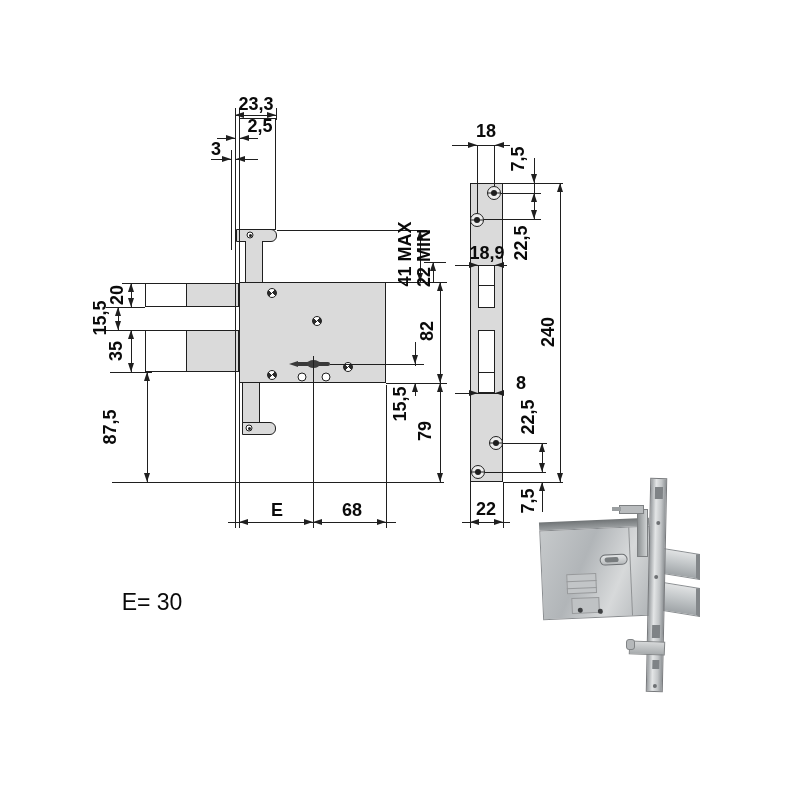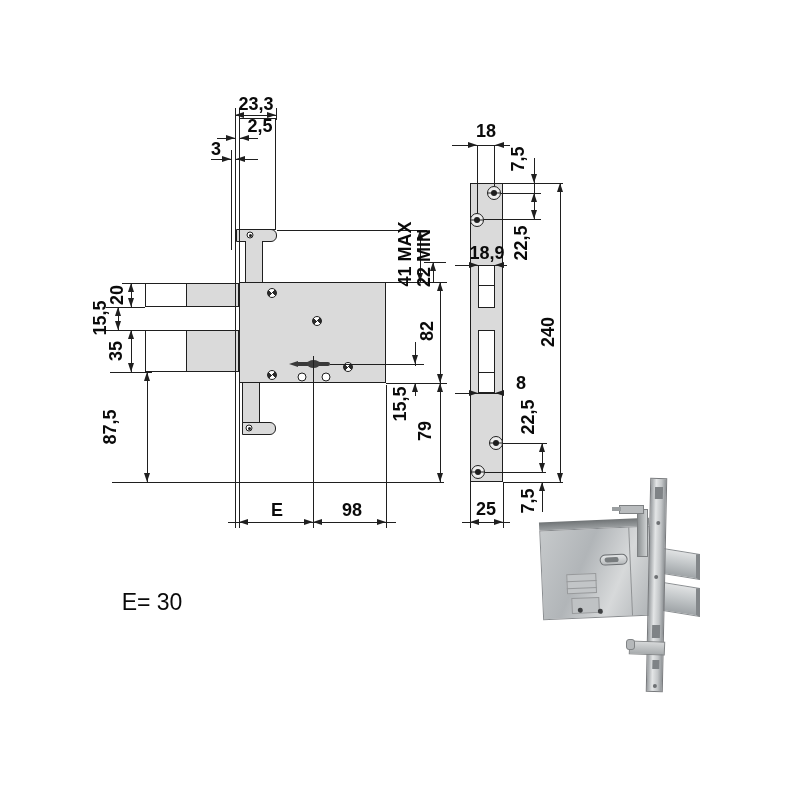--- a/index.html
+++ b/index.html
@@ -151,21 +151,21 @@
 
     <div class="ln h" style="left:112px;top:482px;width:332px;"></div>
     <div class="ln v" style="left:313px;top:356px;height:172px;"></div>
     <div class="ln v" style="left:386px;top:385px;height:143px;"></div>
     <div class="ln h" style="left:228px;top:522px;width:168px;"></div>
     <div class="arr aL" style="left:239px;top:518.5px;"></div>
     <div class="arr aR" style="left:304px;top:518.5px;"></div>
     <div class="arr aL" style="left:313px;top:518.5px;"></div>
     <div class="arr aR" style="left:377px;top:518.5px;"></div>
     <div class="lbl" style="left:277px;top:510px;">E</div>
-    <div class="lbl" style="left:352px;top:510px;">98</div>
+    <div class="lbl" style="left:352px;top:510px;">68</div>
   </div>
 
   <div class="g">
     <div class="box fg" style="left:470px;top:183px;width:33px;height:299px;"></div>
     <div class="box fw" style="left:478px;top:265px;width:17px;height:43px;"></div>
     <div class="ln h" style="left:478px;top:285px;width:17px;"></div>
     <div class="box fw" style="left:478px;top:330px;width:17px;height:63px;"></div>
     <div class="ln h" style="left:478px;top:372px;width:17px;"></div>
     <div class="fscrew" style="left:494px;top:193px;"></div>
     <div class="fscrew" style="left:477px;top:220px;"></div>
@@ -214,21 +214,21 @@
     <div class="ln v" style="left:560px;top:183px;height:299px;"></div>
     <div class="arr aU" style="left:556.5px;top:183px;"></div>
     <div class="arr aD" style="left:556.5px;top:473px;"></div>
     <div class="lbl rot" style="left:548px;top:332px;">240</div>
 
     <div class="ln v" style="left:470px;top:482px;height:46px;"></div>
     <div class="ln v" style="left:503px;top:482px;height:46px;"></div>
     <div class="ln h" style="left:462px;top:522px;width:48px;"></div>
     <div class="arr aL" style="left:470px;top:518.5px;"></div>
     <div class="arr aR" style="left:494px;top:518.5px;"></div>
-    <div class="lbl" style="left:486px;top:509px;">25</div>
+    <div class="lbl" style="left:486px;top:509px;">22</div>
   </div>
 
   <div class="note" style="left:152px;top:602px;">E= 30</div>
 
   <div class="g">
 
     <div class="ph" style="left:541px;top:520px;width:110px;height:98px;transform:rotate(-2.5deg);">
       <div class="ph" style="left:0;top:0;width:110px;height:8px;background:linear-gradient(#6f7375,#9a9ea0);"></div>
       <div class="ph" style="left:0;top:8px;width:110px;height:90px;border:1px solid #8a8d90;background:linear-gradient(115deg,#c6c9cb 0%,#b1b5b8 38%,#d7d9da 68%,#aeb2b5 100%);">
         <div class="ph" style="left:88px;top:0;width:1px;height:88px;background:#909395;"></div>

